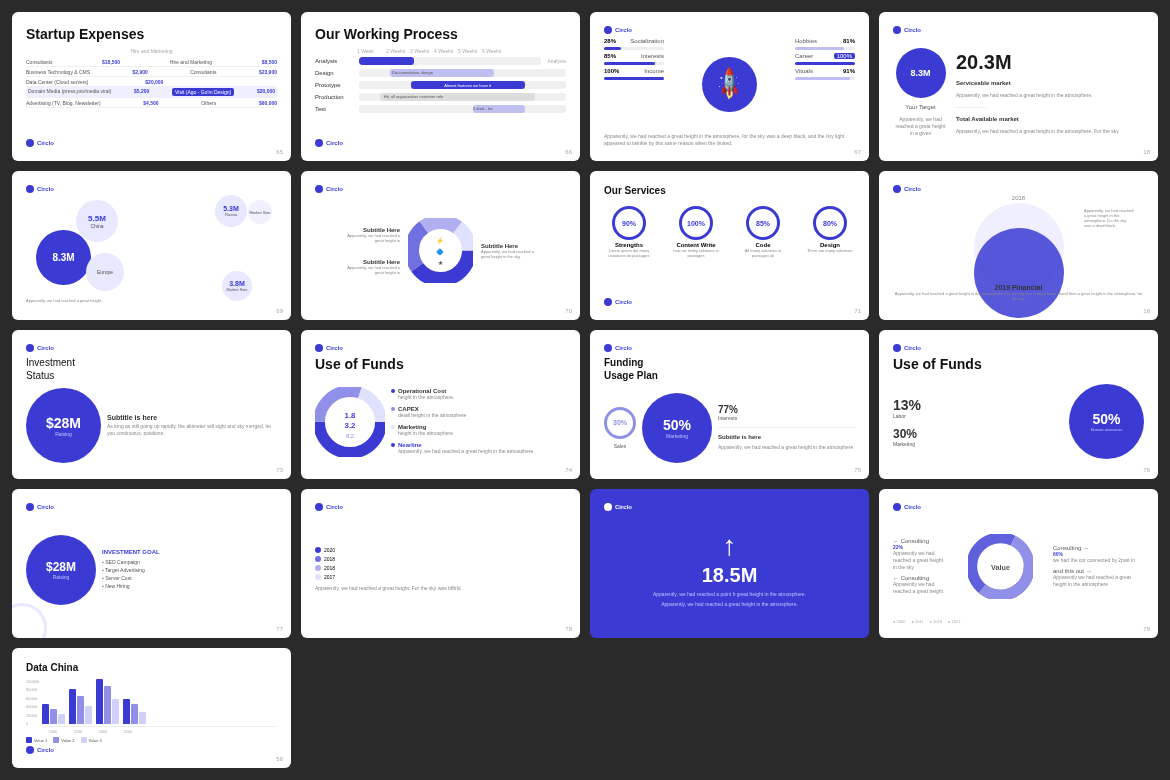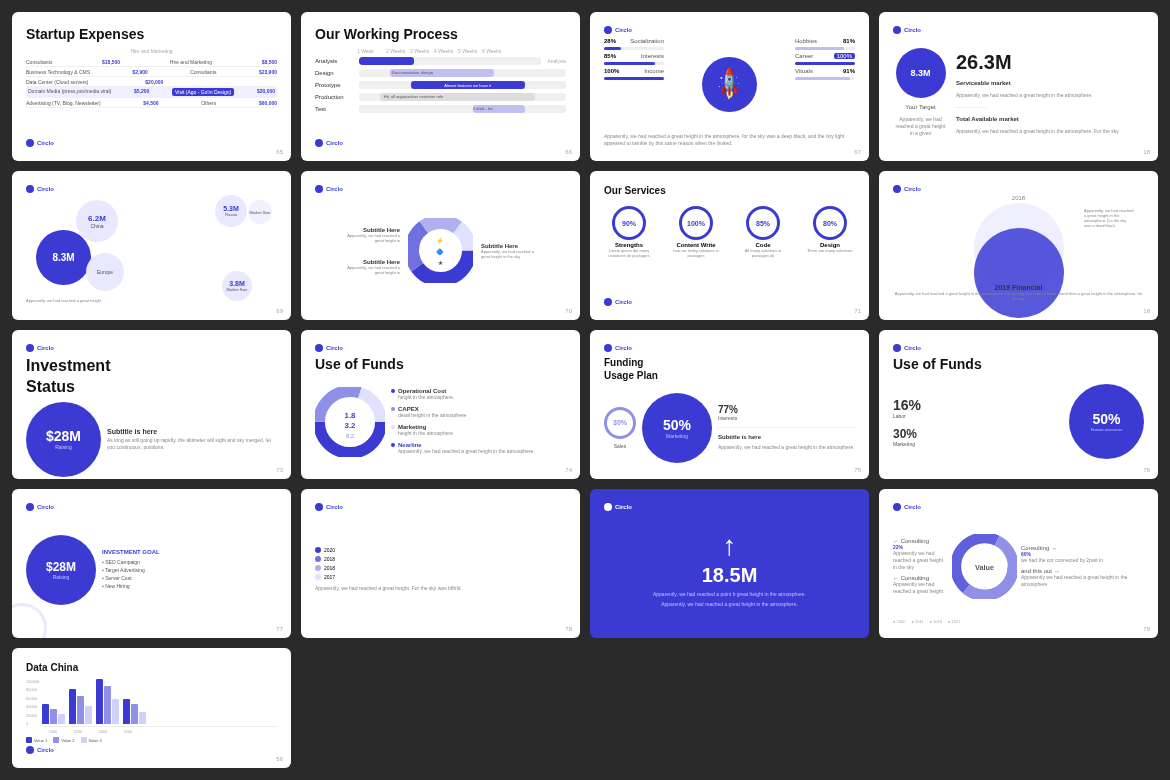--- a/index.html
+++ b/index.html
@@ -260,40 +260,40 @@
   </div>
   <div style="display:flex;gap:8px;flex:1;align-items:center;">
 
     <div style="display:flex;flex-direction:column;gap:6px;align-items:center;">
       <div class="circle-big" style="font-size:9px;">8.3M</div>
       <div style="font-size:6px;color:#555;text-align:center;">Your Target</div>
       <div class="tiny" style="text-align:center;width:55px;">Apparently, we had reached a great height in a given</div>
     </div>
 
     <div style="flex:1;display:flex;flex-direction:column;gap:6px;">
-      <div style="font-size:20px;font-weight:bold;color:#1a1a1a;">26.3M</div>
+      <div style="font-size:20px;font-weight:bold;color:#1a1a1a;">20.3M</div>
       <div style="font-size:6px;font-weight:bold;color:#333;">Serviceable market</div>
       <div class="tiny">Apparently, we had reached a great height in the atmosphere.</div>
       <div style="width:30px;height:1px;background:#eee;margin:2px 0;"></div>
       <div style="font-size:6px;font-weight:bold;color:#333;">Total Available market</div>
       <div class="tiny">Apparently, we had reached a great height in the atmosphere. For the sky</div>
     </div>
   </div>
   <div class="slide-num">18</div>
 </div>
 
 <div class="slide">
   <div style="display:flex;align-items:center;gap:3px;margin-bottom:2px;">
     <div class="logo-circle"></div>
     <span class="logo-text">Circlo</span>
   </div>
   <div style="flex:1;position:relative;">
 
     <div style="position:absolute;top:5px;left:50px;width:42px;height:42px;background:#e8e8ff;border-radius:50%;display:flex;flex-direction:column;align-items:center;justify-content:center;">
-      <span style="font-size:8px;font-weight:bold;color:#3b3bd4;">6.2M</span>
+      <span style="font-size:8px;font-weight:bold;color:#3b3bd4;">5.5M</span>
       <span style="font-size:5px;color:#555;">China</span>
     </div>
 
     <div style="position:absolute;top:0px;right:30px;width:32px;height:32px;background:#e8e8ff;border-radius:50%;display:flex;flex-direction:column;align-items:center;justify-content:center;">
       <span style="font-size:7px;font-weight:bold;color:#3b3bd4;">5.3M</span>
       <span style="font-size:4px;color:#555;">Russia</span>
     </div>
 
     <div style="position:absolute;top:5px;right:5px;width:24px;height:24px;background:#f0f0ff;border-radius:50%;display:flex;flex-direction:column;align-items:center;justify-content:center;">
       <span style="font-size:4px;color:#555;text-align:center;">Market Size</span>
@@ -410,21 +410,21 @@
     <div style="position:absolute;top:5px;right:10px;font-size:4px;color:#888;width:50px;text-align:left;">Apparently, we had reached a great height in the atmosphere, Do the sky was a dead black.</div>
   </div>
   <div class="slide-num">18</div>
 </div>
 
 <div class="slide">
   <div style="display:flex;align-items:center;gap:3px;margin-bottom:4px;">
     <div class="logo-circle"></div>
     <span class="logo-text">Circlo</span>
   </div>
-  <div style="font-size:16px;font-weight:bold;color:#111;line-height:1.3;margin-bottom:4px;">Investment<br>Status</div>
+  <div style="font-size:10px;font-weight:normal;color:#111;line-height:1.3;margin-bottom:4px;">Investment<br>Status</div>
   <div style="display:flex;align-items:center;gap:6px;flex:1;">
     <div style="width:75px;height:75px;background:#3b3bd4;border-radius:50%;display:flex;flex-direction:column;align-items:center;justify-content:center;">
       <span style="font-size:14px;font-weight:bold;color:#fff;">$28M</span>
       <span style="font-size:5px;color:#c0c0ff;">Raising</span>
     </div>
     <div style="flex:1;">
       <div style="font-size:7px;font-weight:bold;color:#333;">Subtitle is here</div>
       <div class="tiny mt-2">As long as still going up rapidly, the altimeter will sight and sky merged, let you continuous. positions.</div>
     </div>
   </div>
@@ -520,21 +520,21 @@
 <div class="slide">
   <div style="display:flex;align-items:center;gap:3px;margin-bottom:4px;">
     <div class="logo-circle"></div>
     <span class="logo-text">Circlo</span>
   </div>
   <div class="slide-title">Use of Funds</div>
   <div style="flex:1;display:flex;align-items:center;gap:6px;">
 
     <div style="display:flex;flex-direction:column;gap:8px;">
       <div>
-        <div style="font-size:14px;font-weight:bold;color:#333;">16%</div>
+        <div style="font-size:14px;font-weight:bold;color:#333;">13%</div>
         <div style="font-size:5px;color:#555;">Labor</div>
       </div>
       <div>
         <div style="font-size:12px;font-weight:bold;color:#333;">30%</div>
         <div style="font-size:5px;color:#555;">Marketing</div>
       </div>
     </div>
 
     <div style="width:75px;height:75px;background:#3b3bd4;border-radius:50%;display:flex;flex-direction:column;align-items:center;justify-content:center;margin-left:auto;">
       <span style="font-size:14px;font-weight:bold;color:#fff;">50%</span>
@@ -614,21 +614,21 @@
     <div style="font-size:5px;color:#c0c0ff;text-align:center;width:80%;">Apparently, we had reached a point b great height in the atmosphere.</div>
     <div style="font-size:5px;color:#c0c0ff;text-align:center;width:80%;">Apparently, we had reached a great height in the atmosphere.</div>
   </div>
 </div>
 
 <div class="slide">
   <div style="display:flex;align-items:center;gap:3px;margin-bottom:4px;">
     <div class="logo-circle"></div>
     <span class="logo-text">Circlo</span>
   </div>
-  <div style="flex:1;display:flex;align-items:center;gap:4px;">
+  <div style="flex:1;display:flex;align-items:center;gap:20px;">
 
     <div style="display:flex;flex-direction:column;gap:4px;width:55px;">
       <div>
         <div style="font-size:6px;color:#555;">← Consulting</div>
         <div style="font-size:5px;font-weight:bold;color:#3b3bd4;">22%</div>
         <div class="tiny">Apparently we had reached a great height in the sky</div>
       </div>
       <div>
         <div style="font-size:6px;color:#555;">← Consulting</div>
         <div class="tiny">Apparently we had reached a great height</div>

